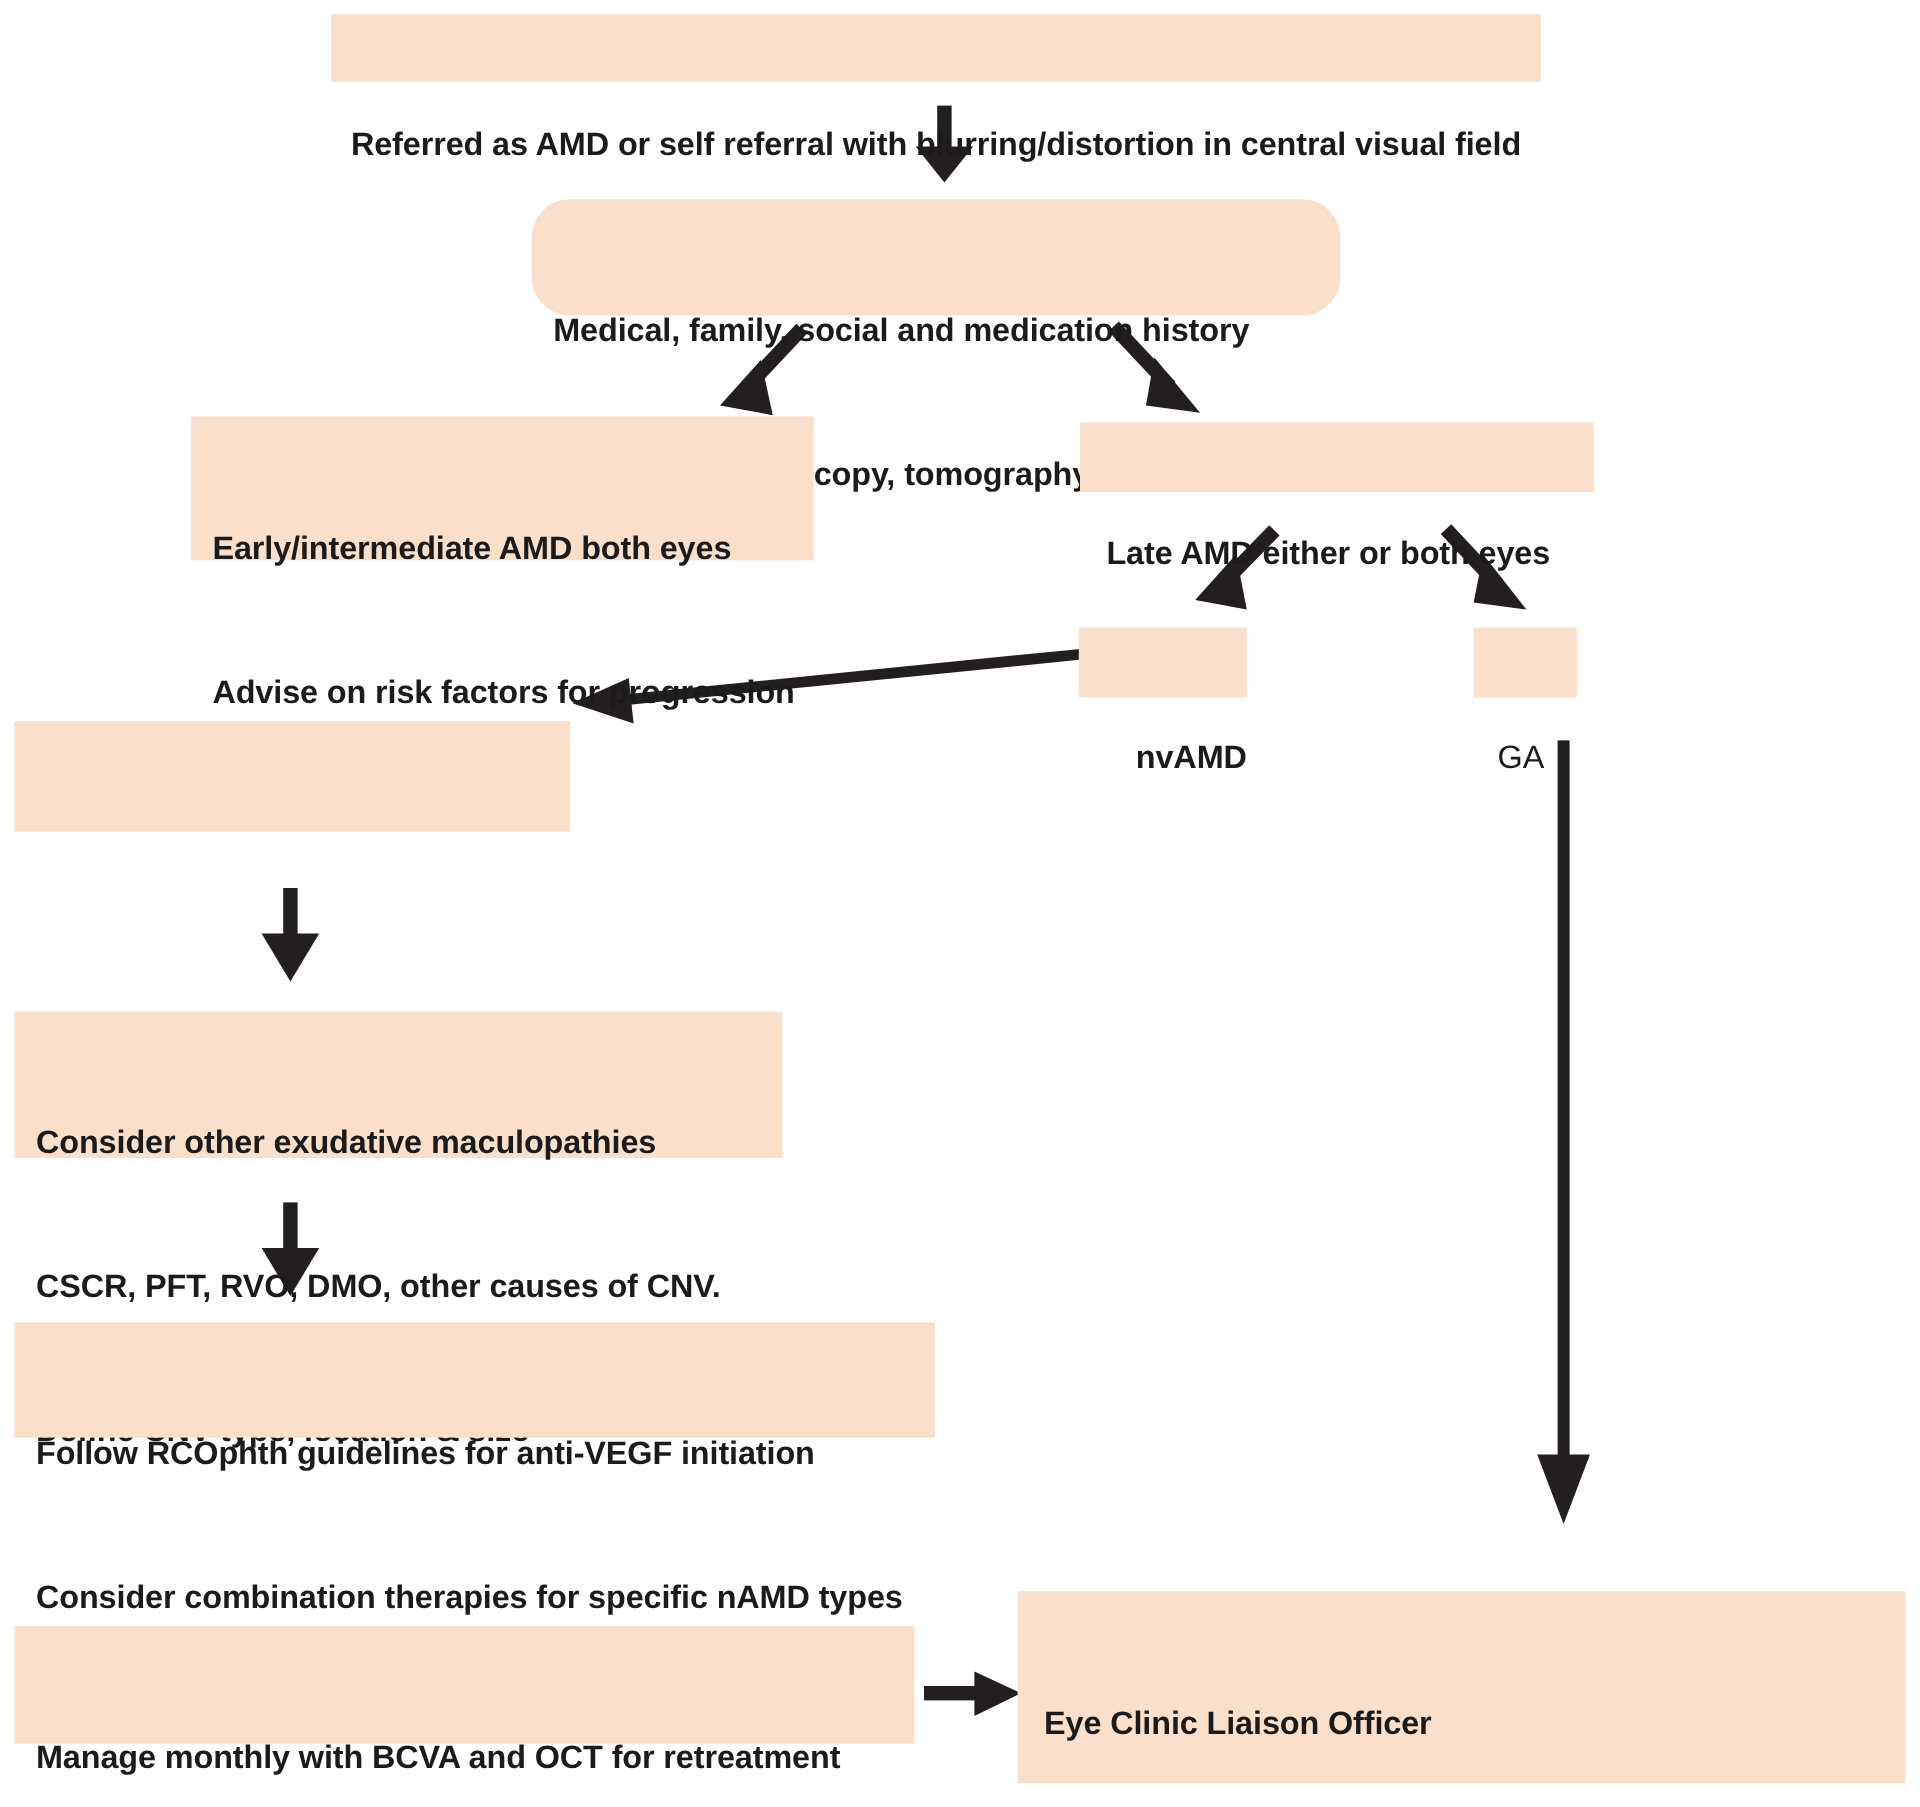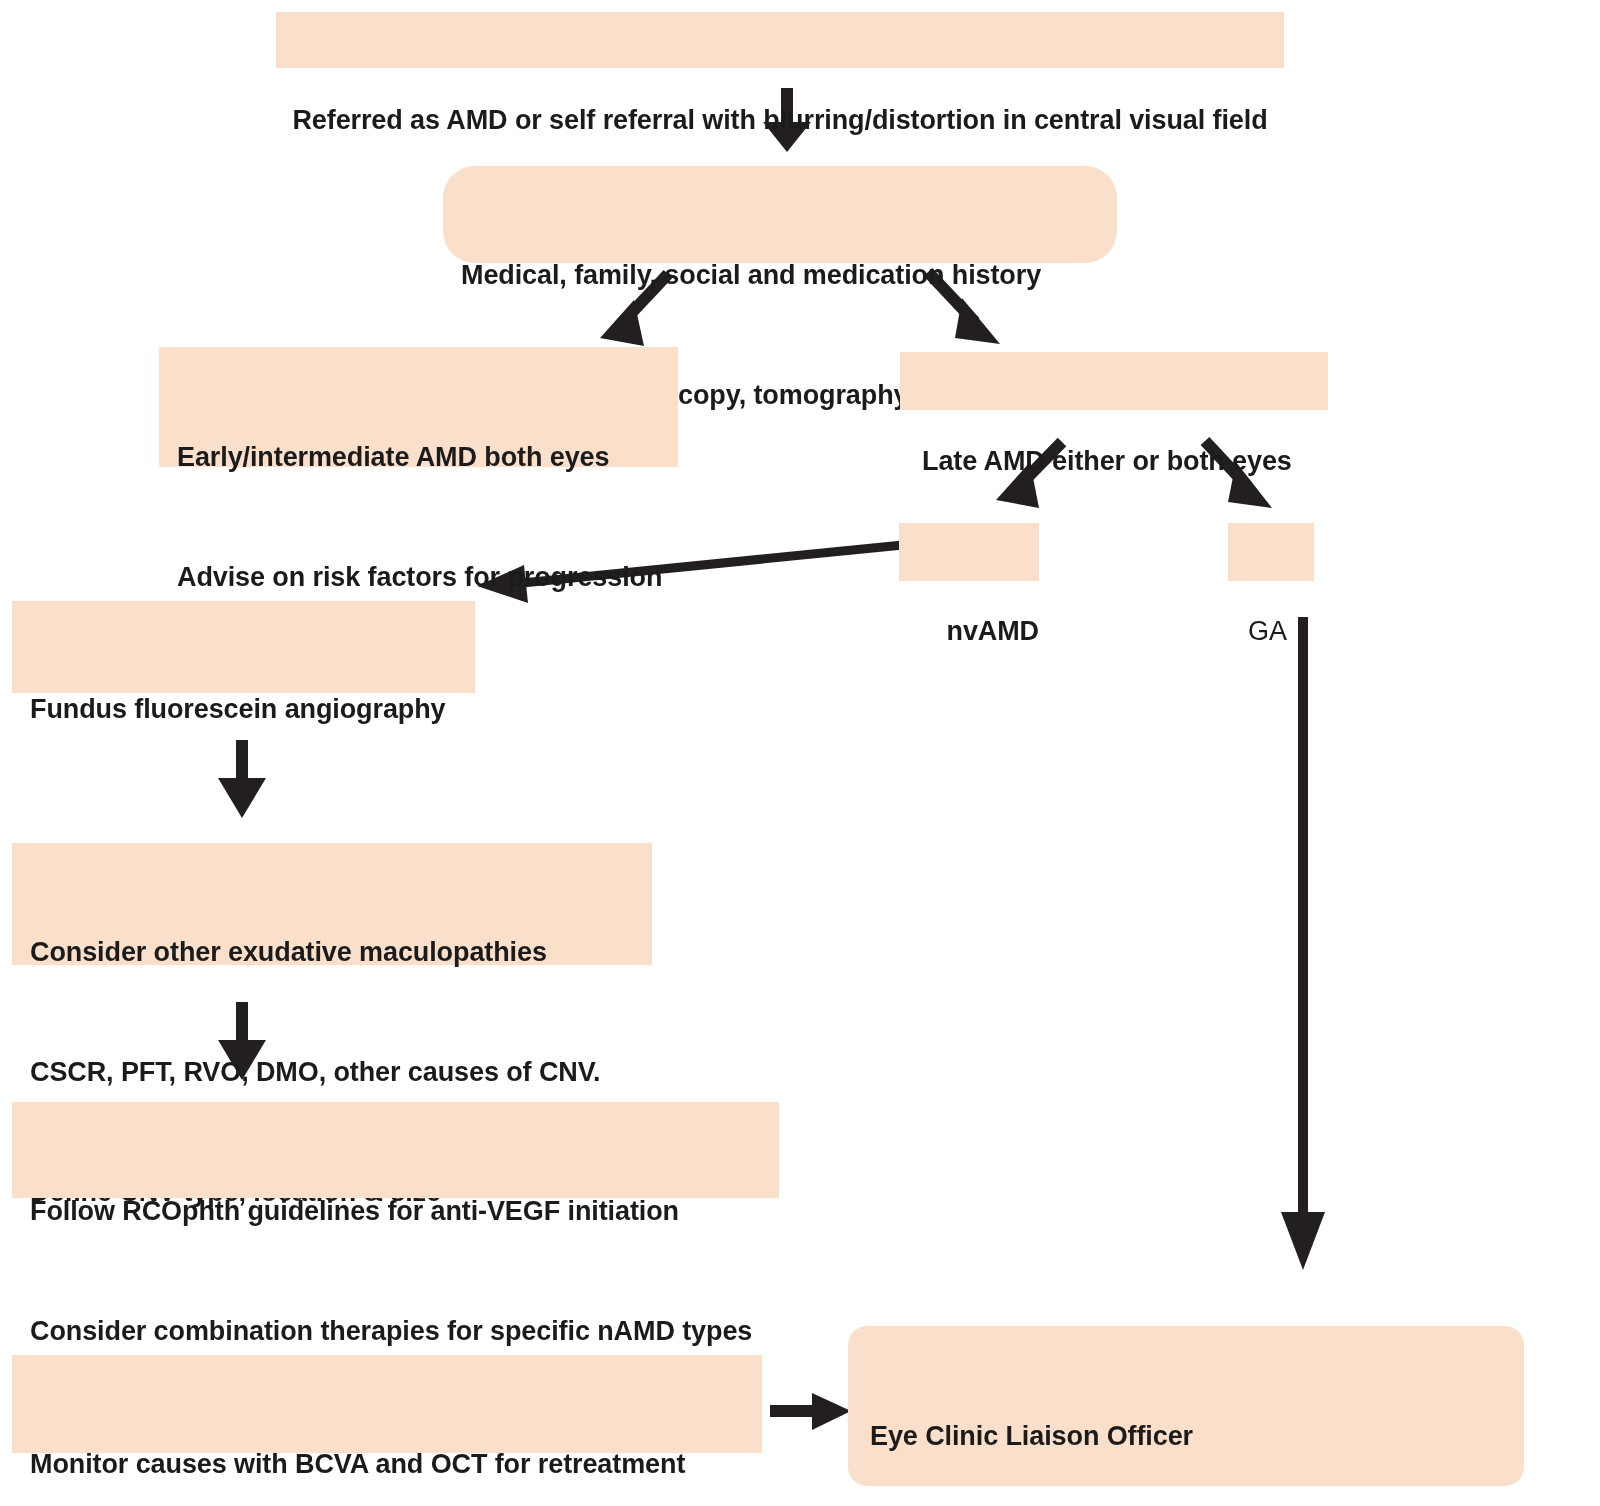--- a/index.html
+++ b/index.html
@@ -39,21 +39,21 @@
   #n-referral   { left: 276px;  top: 12px;   width: 1008px; height: 56px;  padding: 8px 16px 0 16px; text-align: center; }
   #n-history    { left: 443px;  top: 166px;  width: 674px;  height: 97px;  padding: 9px 0 0 18px; border-radius: 32px; }
   #n-early      { left: 159px;  top: 347px;  width: 519px;  height: 120px; padding: 10px 0 0 18px; }
   #n-late       { left: 900px;  top: 352px;  width: 428px;  height: 58px;  padding: 9px 0 0 22px; }
   #n-nvamd      { left: 899px;  top: 523px;  width: 140px;  height: 58px;  padding: 8px 0 0 20px; font-weight: bold; text-align: right; }
   #n-ga         { left: 1228px; top: 523px;  width: 86px;   height: 58px;  padding: 8px 0 0 20px; font-weight: normal; }
   #n-angio      { left: 12px;   top: 601px;  width: 463px;  height: 92px;  padding: 8px 0 0 18px; }
   #n-consider   { left: 12px;   top: 843px;  width: 640px;  height: 122px; padding: 9px 0 0 18px; }
   #n-follow     { left: 12px;   top: 1102px; width: 767px;  height: 96px;  padding: 9px 0 0 18px; }
   #n-monitor    { left: 12px;   top: 1355px; width: 750px;  height: 98px;  padding: 9px 0 0 18px; }
-  #n-eclo       { left: 848px;  top: 1326px; width: 676px;  height: 160px; padding: 10px 0 0 22px; border-radius: 19px; }
+  #n-eclo       { left: 848px;  top: 1326px; width: 740px;  height: 160px; padding: 10px 0 0 22px; }
 </style>
 </head>
 <body>
 
 <svg id="canvas" viewBox="0 0 1600 1506" xmlns="http://www.w3.org/2000/svg">
   <defs>
     <marker id="headDown" markerWidth="14" markerHeight="14" refX="0" refY="0" orient="auto" markerUnits="userSpaceOnUse"></marker>
   </defs>
 
   <g>
@@ -127,36 +127,35 @@
 
 <div class="node" id="n-nvamd">
   <span class="line">nvAMD</span>
 </div>
 
 <div class="node" id="n-ga">
   <span class="line">GA</span>
 </div>
 
 <div class="node" id="n-angio">
-  <span class="line">Fundus fluorescein angiography</span>
 </div>
 
 <div class="node" id="n-consider">
   <span class="line">Consider other exudative maculopathies</span>
   <span class="line">CSCR, PFT, RVO, DMO, other causes of CNV.</span>
   <span class="line">Define CNV type, location &amp; size</span>
 </div>
 
 <div class="node" id="n-follow">
   <span class="line">Follow RCOphth guidelines for anti-VEGF initiation</span>
   <span class="line">Consider combination therapies for specific nAMD types</span>
 </div>
 
 <div class="node" id="n-monitor">
-  <span class="line">Monitor causes with BCVA and OCT for retreatment</span>
+  <span class="line">Manage monthly with BCVA and OCT for retreatment</span>
   
 </div>
 
 <div class="node" id="n-eclo">
   <span class="line">Eye Clinic Liaison Officer</span>
   
   
 </div>
 
 </body></html>

